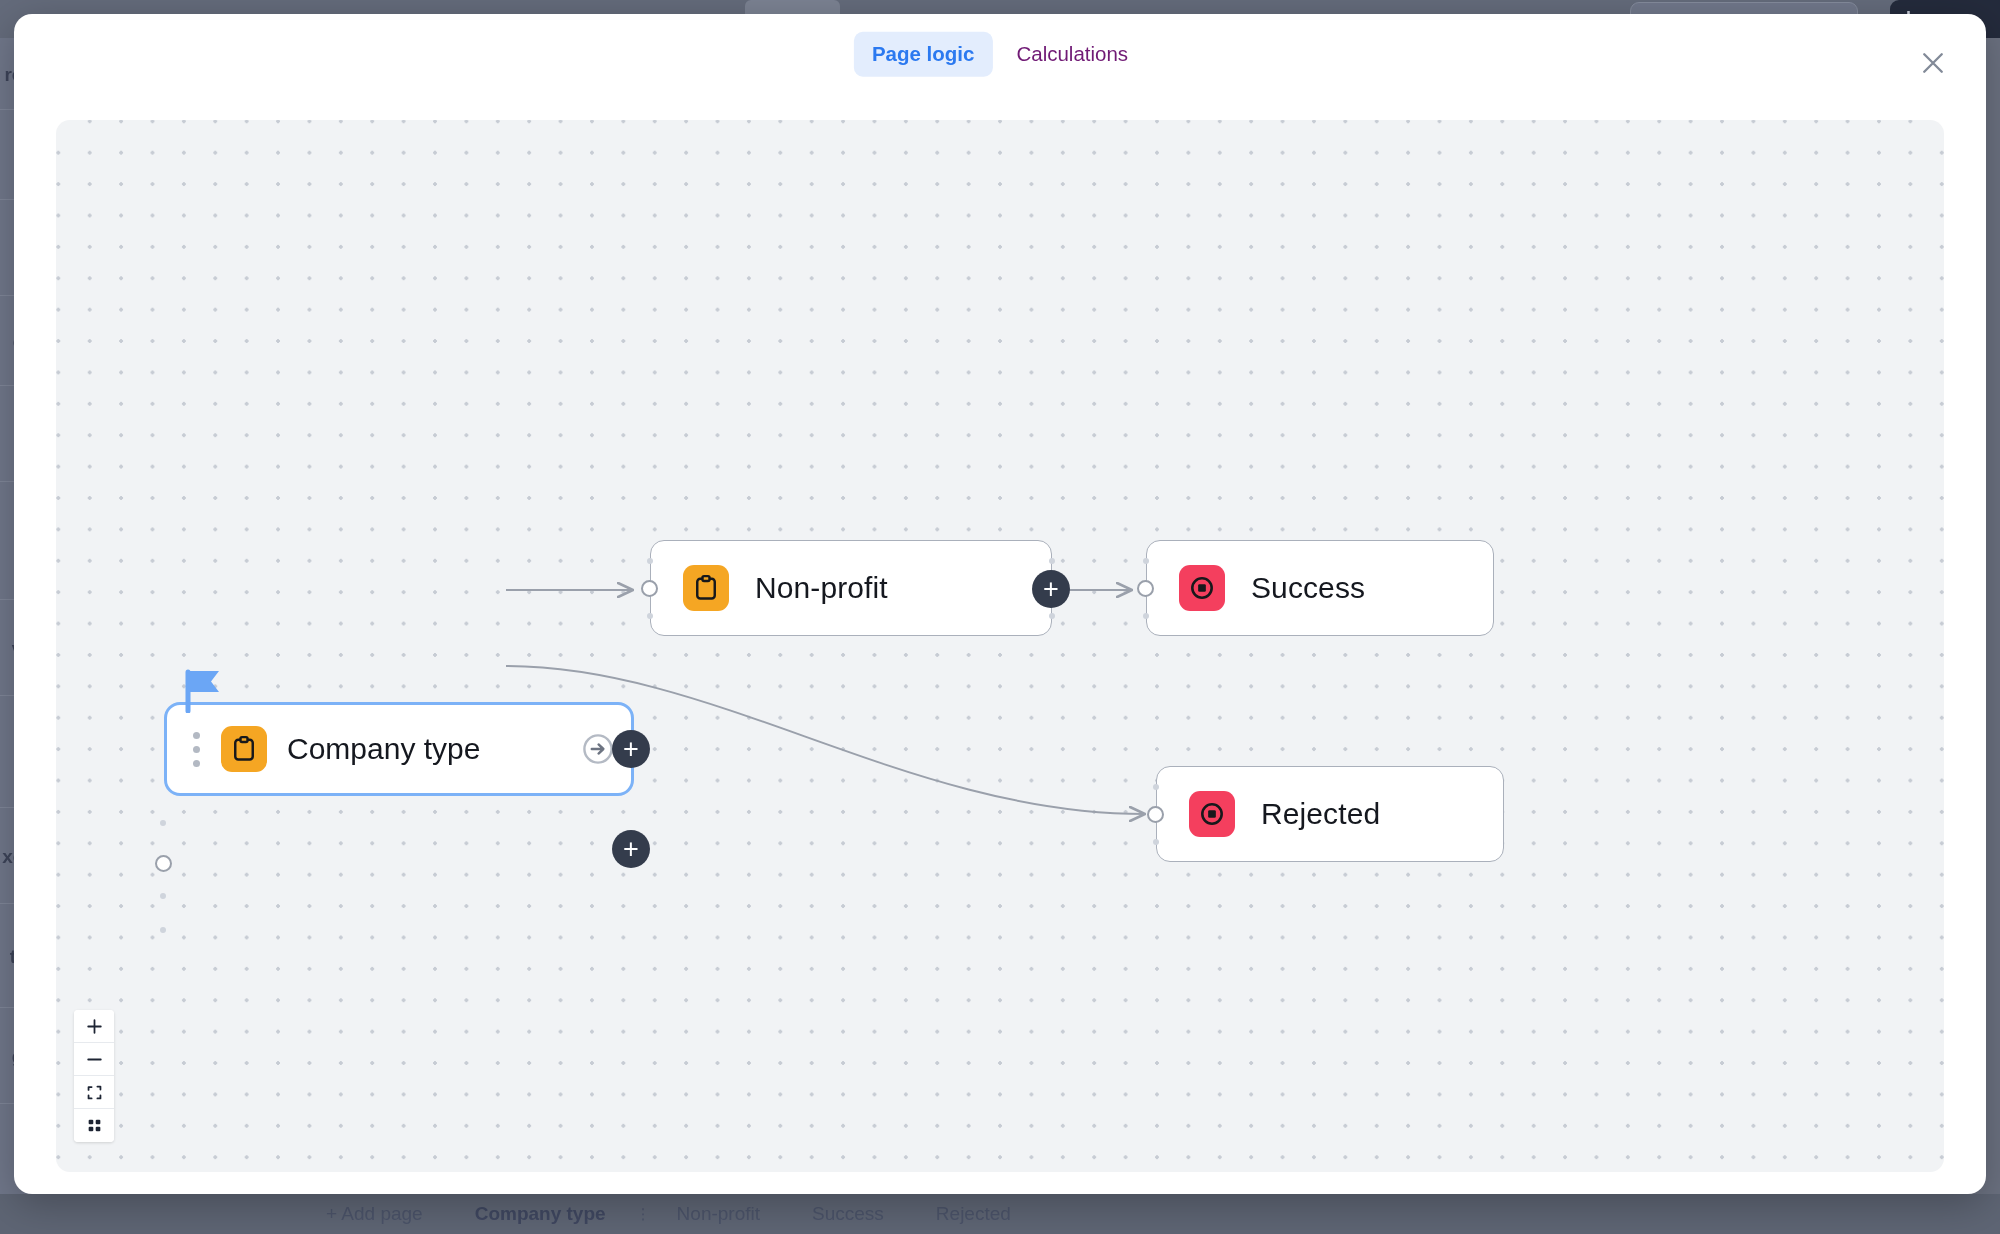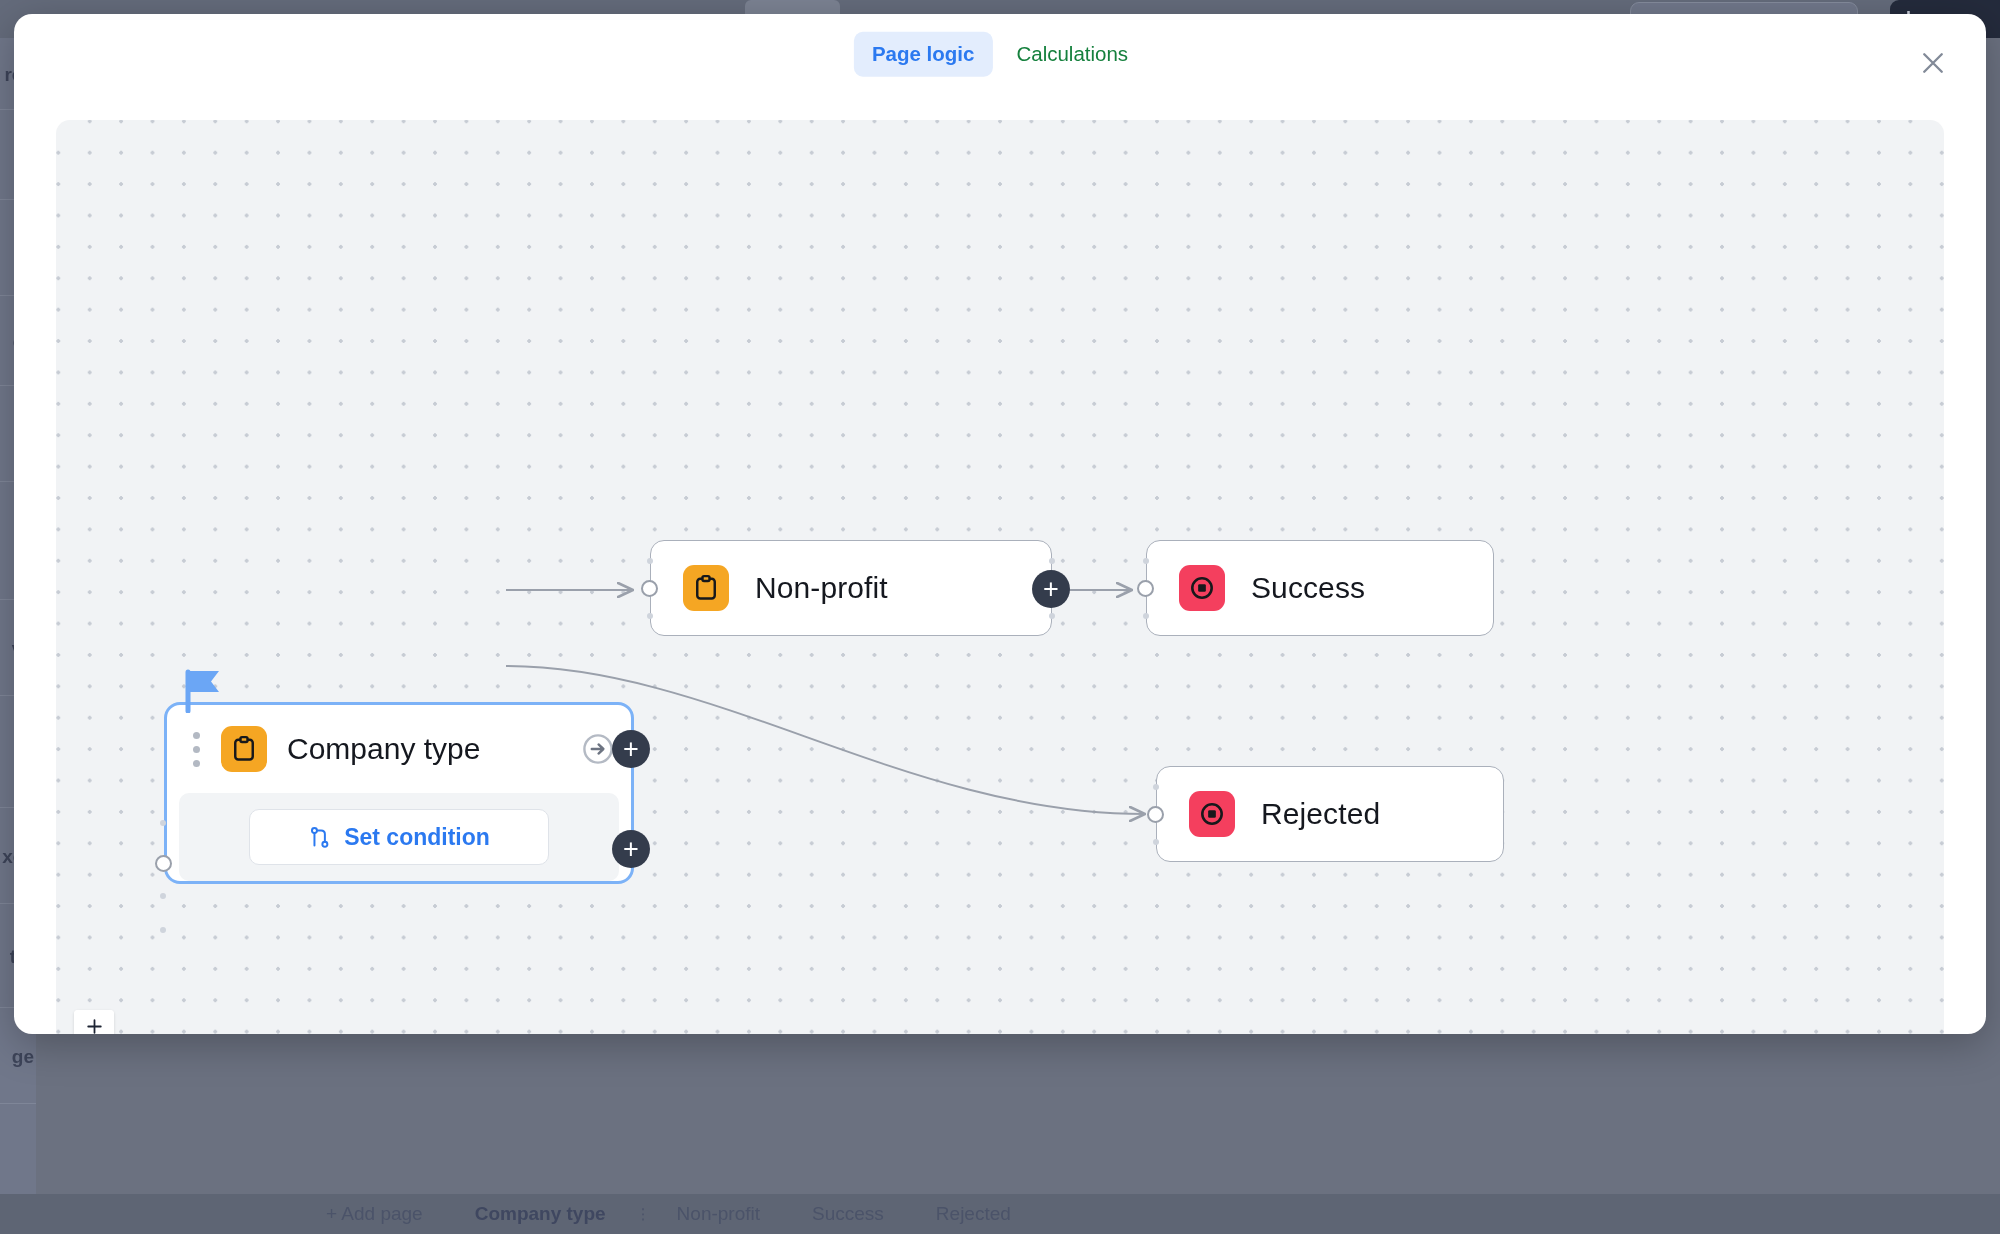--- a/index.html
+++ b/index.html
@@ -60,39 +60,39 @@
   #bg-pagebar .pb-item {
     color: #3f4760; font-size: 19px; font-weight: 600;
     padding: 0 26px; white-space: nowrap;
   }
   #bg-pagebar .pb-item.muted { color: #4b5369; font-weight: 400; }
   #bg-pagebar .pb-dots { color:#4b5369; font-size: 15px; padding-left:4px;}
 
   
   #modal {
     position: absolute;
-    left: 14px; top: 14px; width: 1972px; height: 1020px;
+    left: 14px; top: 14px; width: 1972px; height: 1180px;
     background: #ffffff;
     border-radius: 18px;
     box-shadow: 0 10px 40px rgba(0,0,0,.25);
     overflow: hidden;
   }
 
   
   #modal-header {
     position: relative; height: 82px; width: 100%;
   }
   #tabbar {
     position: absolute; left: 50%; top: 40px; transform: translate(-50%,-50%);
     display: flex; align-items: center; gap: 6px;
   }
   .tab {
     font-size: 20.5px; line-height: 1;
     padding: 12px 18px; border-radius: 9px;
-    color: #15803d; cursor: pointer; white-space: nowrap;
+    color: #701a75; cursor: pointer; white-space: nowrap;
   }
   .tab.active {
     background: #e3edfd; color: #2b79f0; font-weight: bold;
   }
   #close-btn {
     position: absolute; right: 32px; top: 28px;
     width: 42px; height: 42px; cursor: pointer;
     display: flex; align-items: center; justify-content: center;
   }
 
@@ -319,31 +319,20 @@
         </div>
         <div id="company-title">Company type</div>
         <div id="company-goto">
           <svg width="34" height="34" viewBox="0 0 24 24" fill="none">
             <circle cx="12" cy="12" r="9.6" stroke="#b4bac4" stroke-width="1.7"></circle>
             <path d="M7.6 12 H15.6 M12.4 8.8 L15.8 12 L12.4 15.2" stroke="#6d7482" stroke-width="1.7" stroke-linecap="round" stroke-linejoin="round"></path>
           </svg>
         </div>
       </div>
 
-      <div id="company-branchzone">
-        <div id="set-condition-btn">
-          <svg width="25" height="25" viewBox="0 0 24 24" fill="none">
-            <circle cx="6.2" cy="5.2" r="2.4" stroke="#2b79f0" stroke-width="1.9"></circle>
-            <circle cx="16.2" cy="18.4" r="2.4" stroke="#2b79f0" stroke-width="1.9"></circle>
-            <path d="M6.2 7.8 V19.6" stroke="#2b79f0" stroke-width="1.9" stroke-linecap="round"></path>
-            <path d="M16.2 16 V8.6 C16.2 6.6 14.6 5.2 12.6 5.2 H9.2" stroke="#2b79f0" stroke-width="1.9" stroke-linecap="round"></path>
-          </svg>
-          <span class="sc-label">Set condition</span>
-        </div>
-      </div>
 
 
       <div class="handle" style="left:-12px; top:150px;"></div>
       <div class="minidot" style="left:-7px; top:115px;"></div>
       <div class="minidot" style="left:-7px; top:188px;"></div>
       <div class="minidot" style="left:-7px; top:222px;"></div>
 
       <div class="plus-btn" style="right:-19px; top:25px;">+</div>
       <div class="plus-btn" style="right:-19px; top:125px;">+</div>
     </div>

